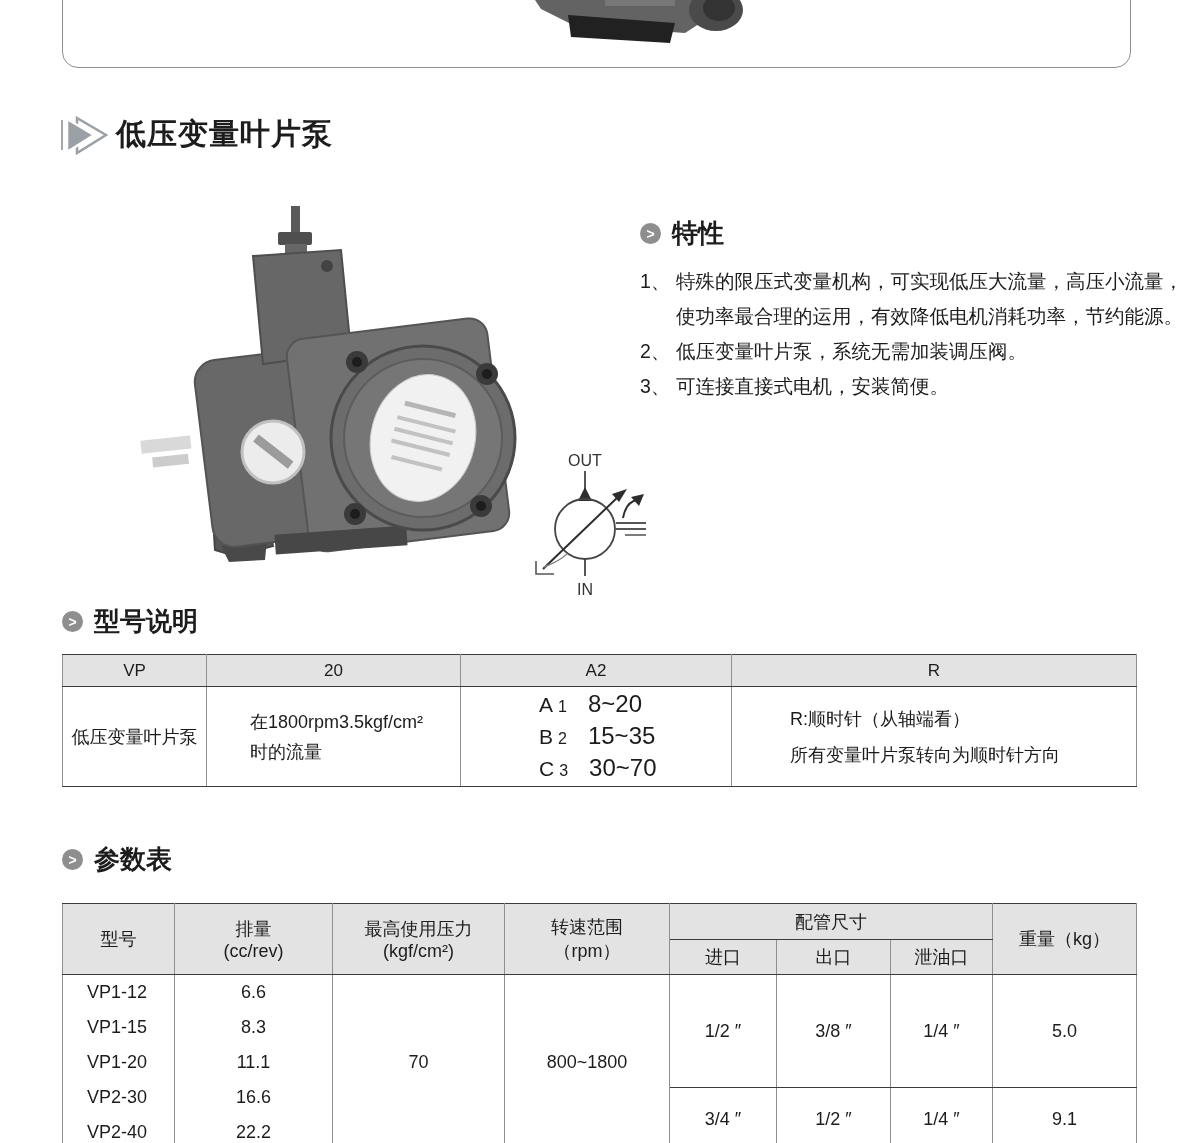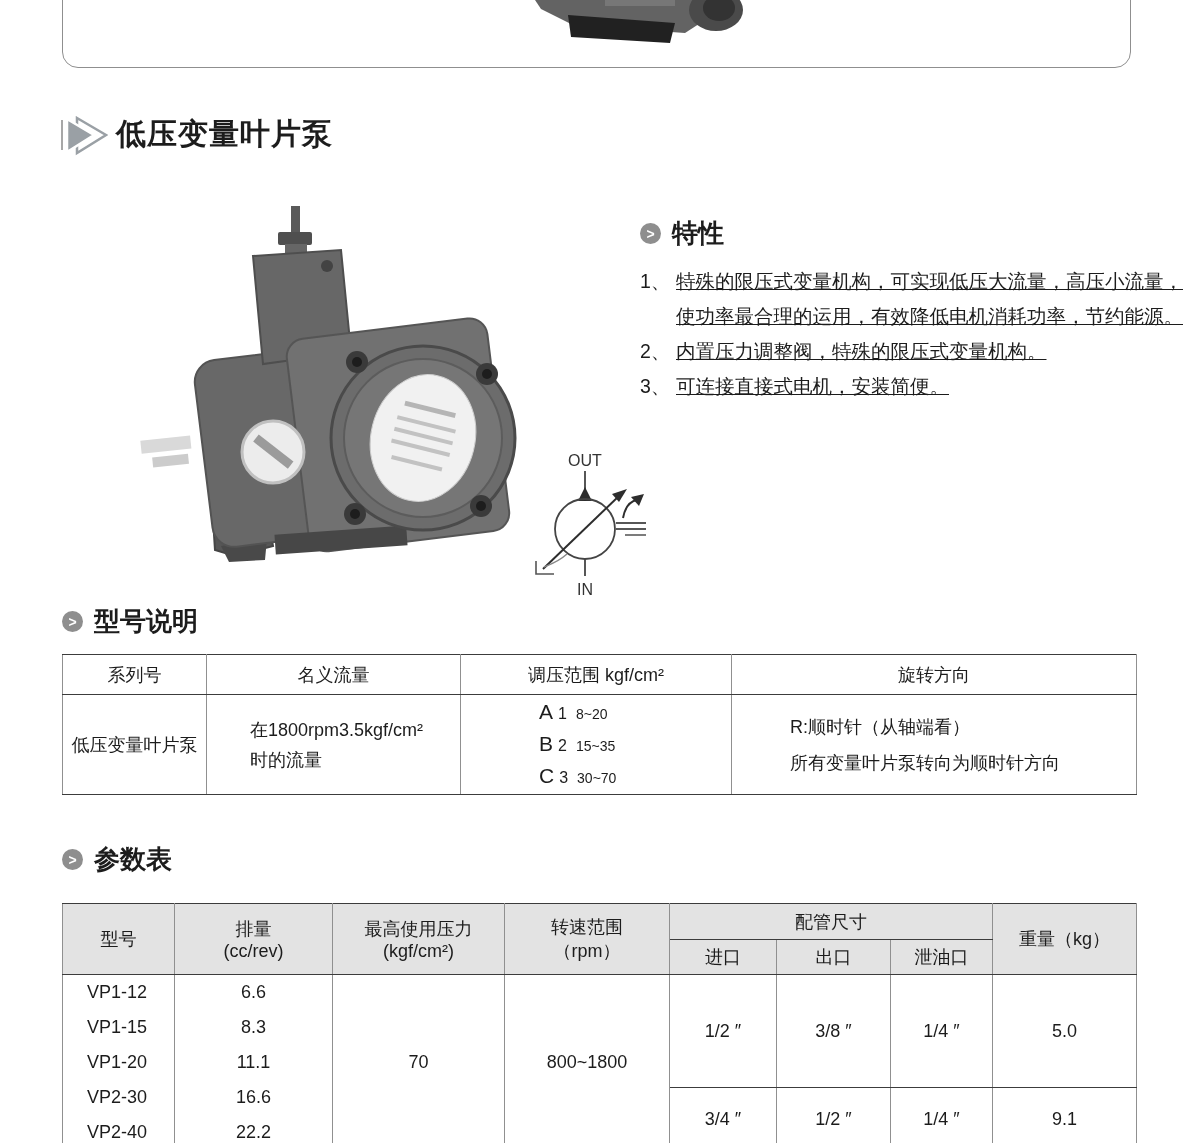--- a/index.html
+++ b/index.html
@@ -28,41 +28,41 @@
     width:21px; height:21px; border-radius:50%; background:#8e8e8e; color:#ffffff;
     display:inline-flex; align-items:center; justify-content:center;
     font-size:14px; font-weight:bold; flex:none; line-height:1;
   }
 
   
   .features { left:640px; top:216px; width:552px; }
   .feat-list { margin-top:13px; font-size:19.5px; line-height:35px; }
   .feat-item { display:flex; }
   .feat-num { width:36px; flex:none; }
-  .feat-text { flex:1;text-decoration:underline; }
+  .feat-text { flex:1; }
 
   
   table { border-collapse:collapse; table-layout:fixed; width:1074px; background:#fff; }
   td {
     border-left:1px solid #909090; border-right:1px solid #909090;
     border-top:1px solid #3c3c3c; border-bottom:1px solid #3c3c3c;
     text-align:center; font-size:18px; vertical-align:middle;
   }
   .gray-bg { background:#e3e3e3; }
   .pre { white-space:pre-line; }
 
   .t1 .code-row td { height:32px; font-size:17px; }
   .t1 .label-row td { height:40px; }
   .t1 .body-row td { height:100px; }
   .t1 .flow-cell { text-align:left; padding-left:43px; line-height:30px; }
   .t1 .press-cell { text-align:left; padding-left:78px; }
   .t1 .popt { line-height:29px; }
   .t1 .pletter { font-size:21px; }
   .t1 .pnum { font-size:16px; margin-left:5px; }
-  .t1 .prange { font-size:14px; margin-left:9px; }
+  .t1 .prange { font-size:24px; margin-left:21px; }
   .t1 .rot-cell { text-align:left; padding-left:58px; line-height:36px; }
 
   .t2 .h1 { height:36px; }
   .t2 .h2 { height:35px; }
   .t2 .b1 { height:112px; }
   .t2 .b2 { height:62px; }
   .t2 .model-cell { text-align:left; padding-left:24px; }
   .t2 .cell-list div { line-height:35px; }
   .t2 .model-cell, .t2 .disp-cell { vertical-align:middle; }
 
@@ -146,21 +146,21 @@
     <span class="hicon">&gt;</span>
     <span>特性</span>
   </div>
   <div class="feat-list">
     <div class="feat-item">
       <span class="feat-num">1、</span>
       <span class="feat-text">特殊的限压式变量机构，可实现低压大流量，高压小流量，使功率最合理的运用，有效降低电机消耗功率，节约能源。</span>
     </div>
     <div class="feat-item">
       <span class="feat-num">2、</span>
-      <span class="feat-text">内置压力调整阀，特殊的限压式变量机构。</span>
+      <span class="feat-text">低压变量叶片泵，系统无需加装调压阀。</span>
     </div>
     <div class="feat-item">
       <span class="feat-num">3、</span>
       <span class="feat-text">可连接直接式电机，安装简便。</span>
     </div>
   </div>
 </div>
 
 <svg class="abs" style="left:513px; top:450px;" width="150" height="150" viewBox="0 0 150 150">
   <text x="72" y="16" text-anchor="middle" class="sym-label">OUT</text>
@@ -186,25 +186,25 @@
     <span>型号说明</span>
   </div>
   <table class="t1" style="margin-top:15px;">
     <colgroup>
         <col style="width:144px">
         <col style="width:254px">
         <col style="width:271px">
         <col style="width:405px">
       </colgroup>
     <tbody>
-    <tr class="label-row">
-      <td>系列号</td>
-      <td>名义流量</td>
-      <td>调压范围 kgf/cm²</td>
-      <td>旋转方向</td>
+        <tr class="code-row">
+      <td class="gray-bg">VP</td>
+      <td class="gray-bg">20</td>
+      <td class="gray-bg">A2</td>
+      <td class="gray-bg">R</td>
     </tr>
     <tr class="body-row">
       <td>低压变量叶片泵</td>
       <td class="flow-cell pre">在1800rpm3.5kgf/cm²
 时的流量</td>
       <td class="press-cell">
         <div class="popt">
           <span class="pletter">A</span><span class="pnum">1</span><span class="prange">8~20</span>
         </div>
         <div class="popt">

